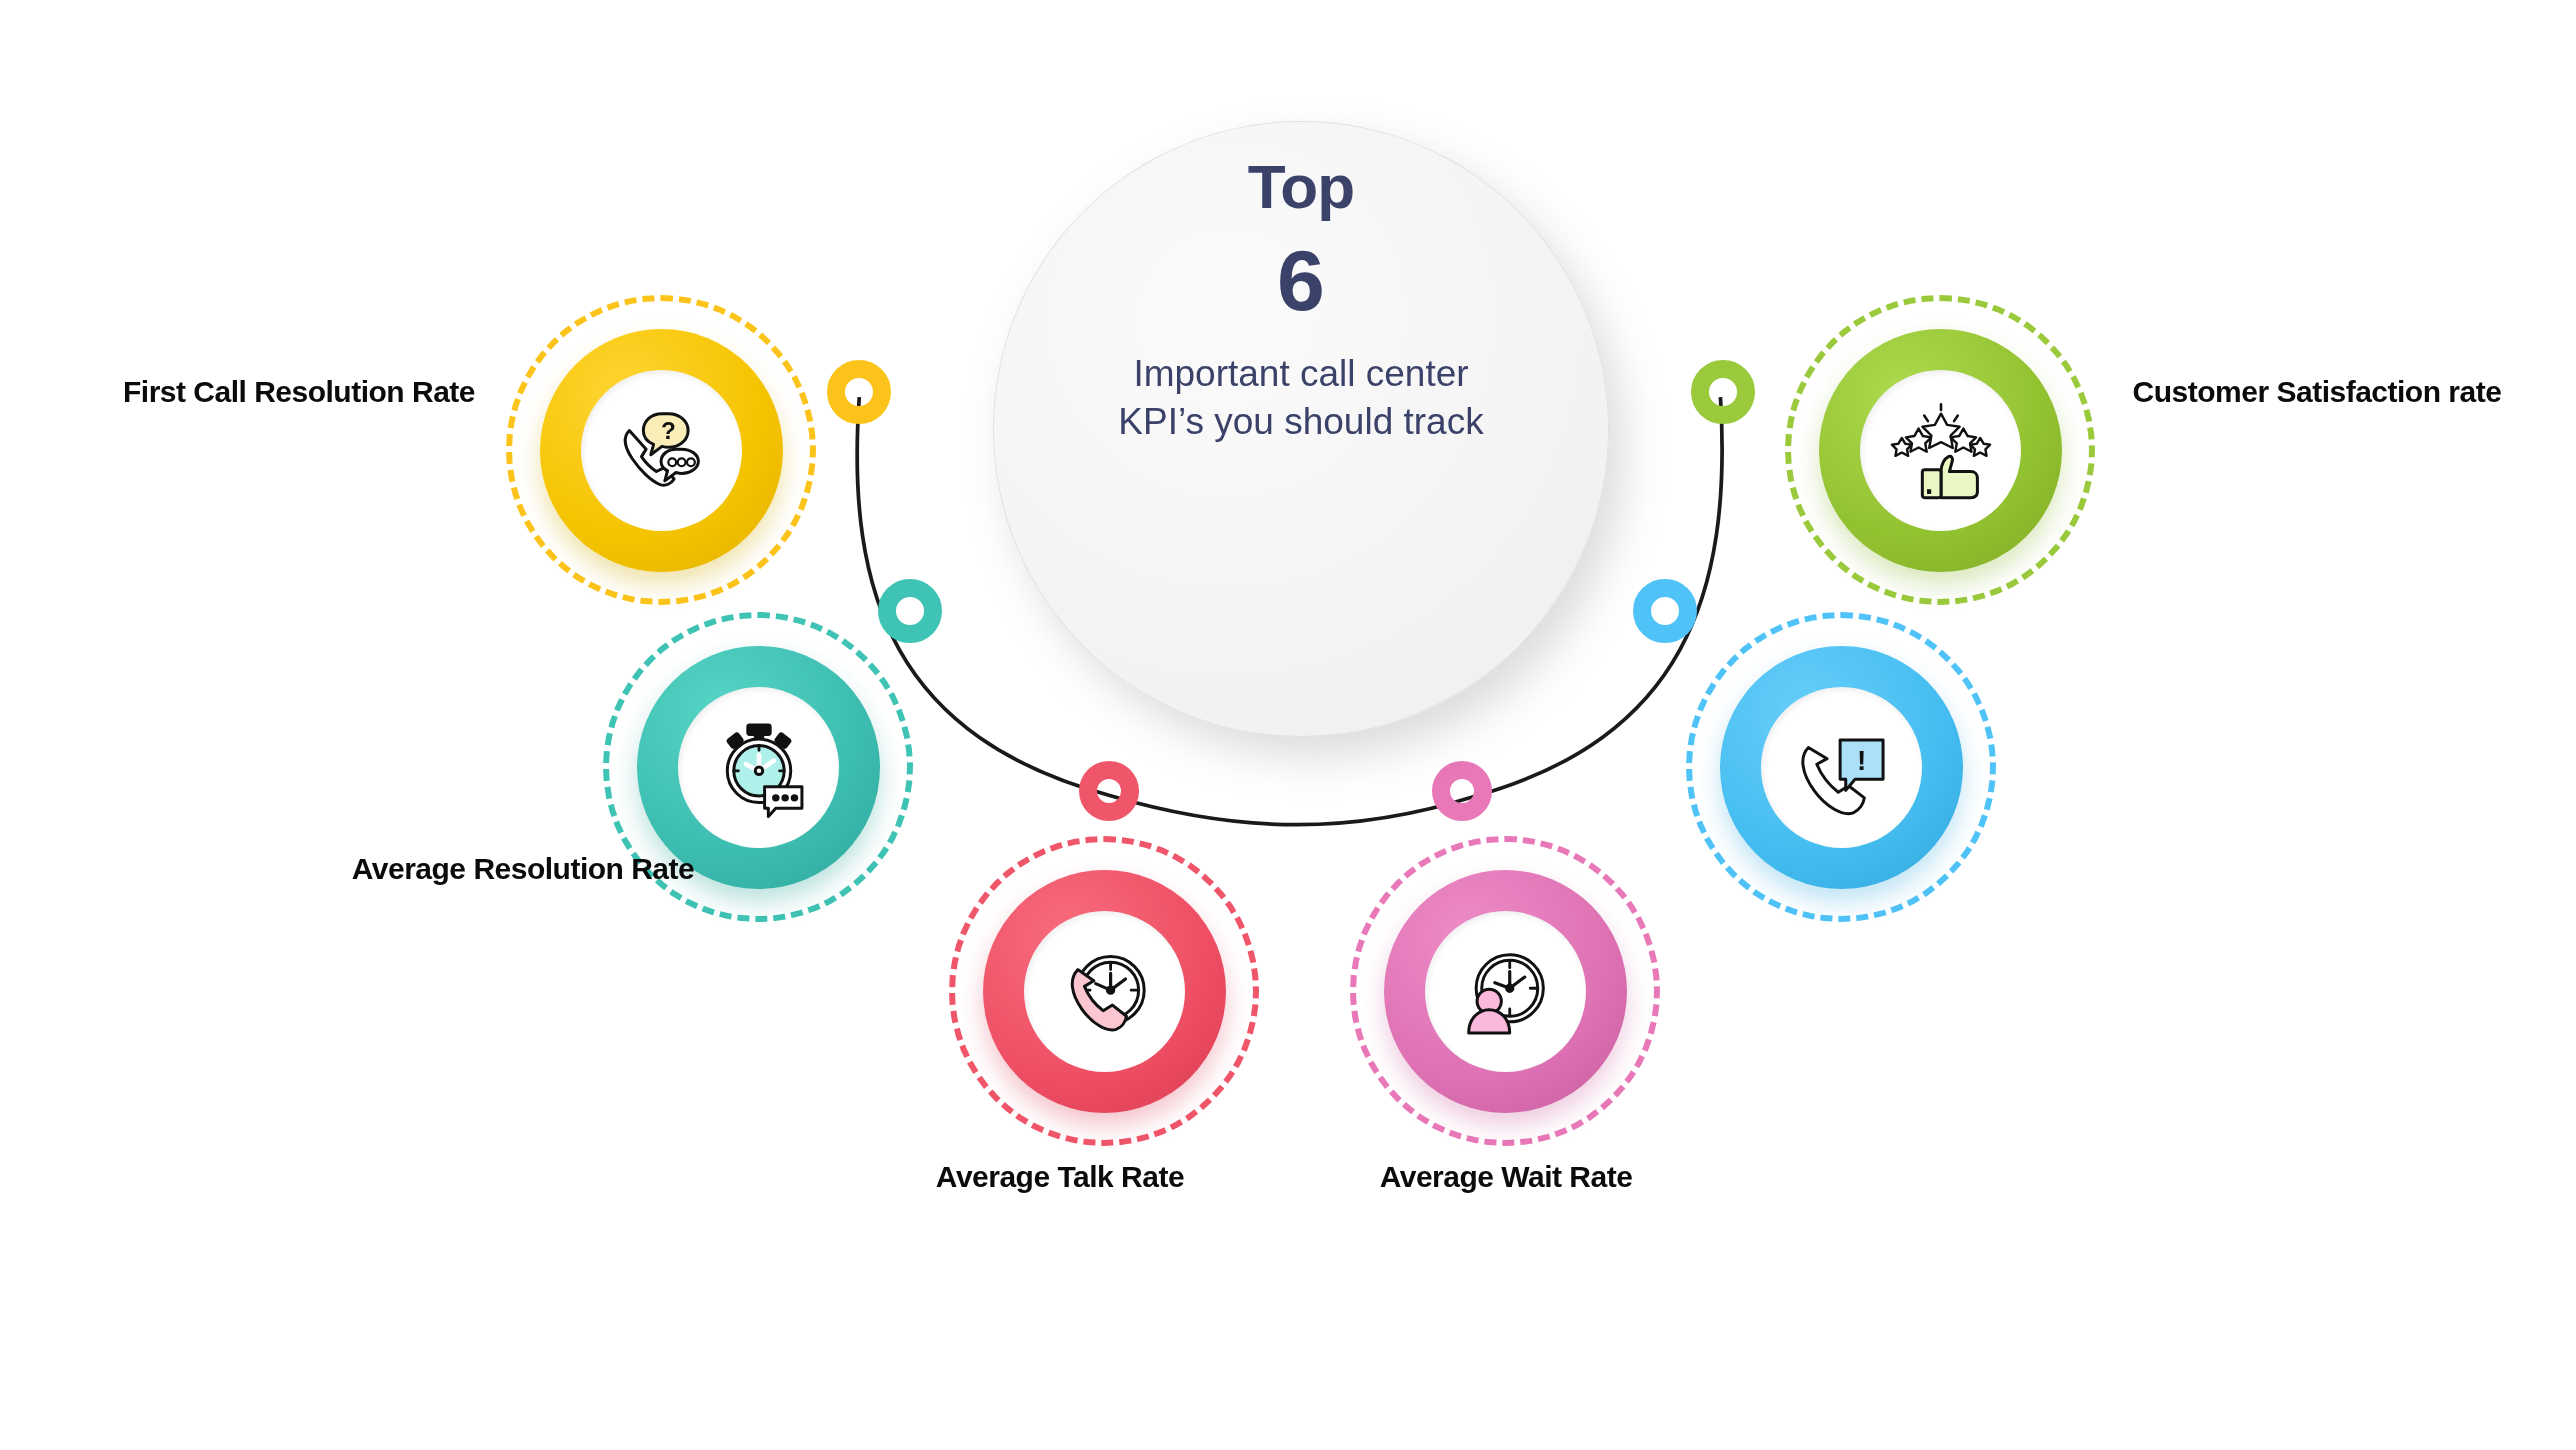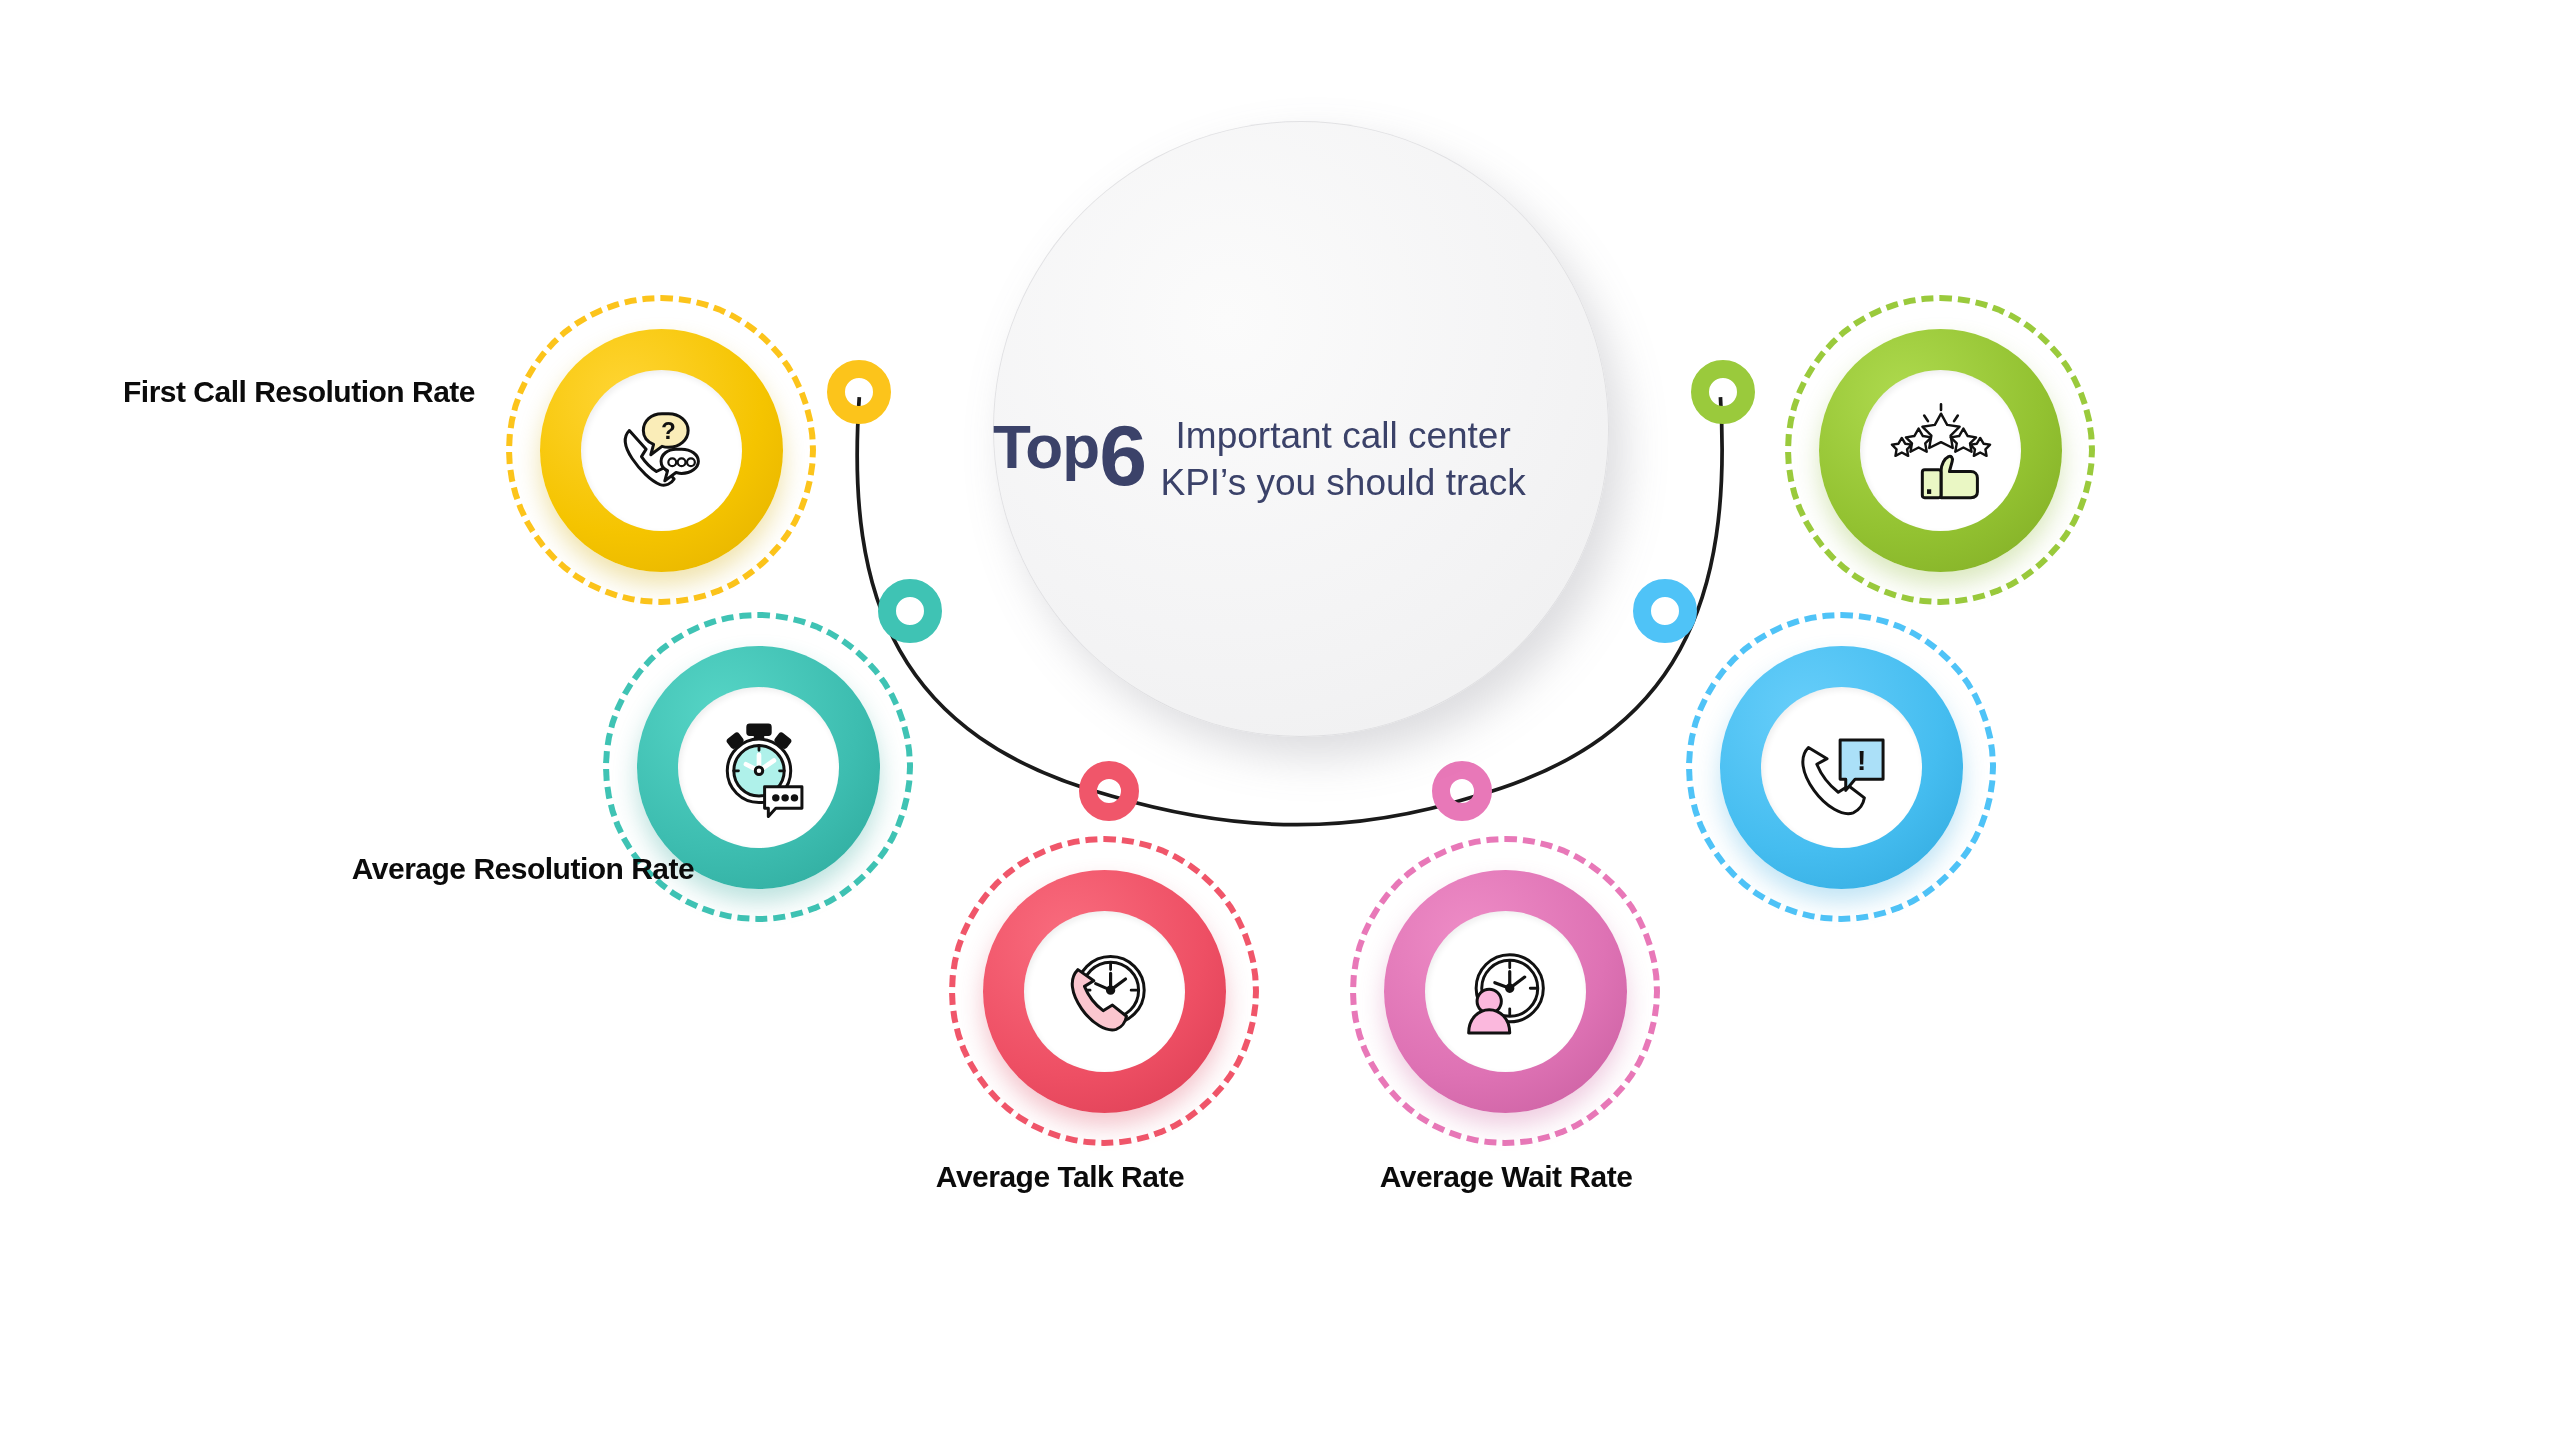--- a/index.html
+++ b/index.html
@@ -7,21 +7,21 @@
   #stage{position:relative;width:2576px;height:1451px;background:#fff;overflow:hidden;}
 
   
   .hub{
     position:absolute;left:993px;top:121px;width:616px;height:616px;
     border-radius:50%;
     background:radial-gradient(circle at 38% 32%, #fbfbfb 0%, #f4f4f5 55%, #eeeeef 100%);
     box-shadow: 15px 20.5px 43px rgba(120,120,130,0.26),
                 -9.3px -9.3px 28px rgba(255,255,255,0.9),
                 inset 0 0 0 0.9px rgba(200,200,205,0.45);
-    display:flex;flex-direction:row;align-items:center;justify-content:flex-start;
+    display:flex;flex-direction:column;align-items:center;justify-content:flex-start;
     padding-top:35px;box-sizing:border-box;text-align:center;
   }
   .hub-top{font-size:62px;font-weight:700;color:#3b4269;letter-spacing:-0.9px;line-height:1.0;}
   .hub-num{font-size:86px;font-weight:700;color:#3b4269;line-height:1.05;margin-top:17px;}
   .hub-sub{font-size:37px;font-weight:400;color:#3b4269;line-height:1.28;margin-top:25px;width:392px;}
 
   
   .arc{position:absolute;left:0;top:0;width:2576px;height:1451px;pointer-events:none;}
 
   
@@ -192,20 +192,23 @@
           <path d="M42 22 L46 28 M78 22 L74 28 M60 10 L60 16"></path>
         </g>
         <g stroke="#111" stroke-width="3.2" stroke-linejoin="round" stroke-linecap="round">
           <path d="M60 110 V82 C60 74 64 68 68 66 C71 65 73 67 72 71 L69 82 H92 C96 82 99 85 99 89 V104 C99 108 96 110 92 110 Z" fill="#EAF7C4"></path>
           <rect x="40" y="80" width="20" height="30" rx="2.5" fill="#EAF7C4"></rect>
         </g>
         <rect x="45" y="101" width="4.5" height="5" fill="#111"></rect>
       </svg>
     </div>
   </div>
+  <div class="label" style="left:2102px;top:375px;width:430px;">
+    <span>Customer Satisfaction rate</span>
+  </div>
 
   <div class="ring" style="left:827px;top:360px;width:64px;height:64px;border:18px solid #FCC41B;"></div>
   <div class="ring" style="left:878px;top:579px;width:64px;height:64px;border:18px solid #3FC3B4;"></div>
   <div class="ring" style="left:1079px;top:761px;width:60px;height:60px;border:18px solid #F0566A;"></div>
   <div class="ring" style="left:1432px;top:761px;width:60px;height:60px;border:18px solid #E878B8;"></div>
   <div class="ring" style="left:1633px;top:579px;width:64px;height:64px;border:18px solid #4FC3F7;"></div>
   <div class="ring" style="left:1691px;top:360px;width:64px;height:64px;border:18px solid #9ACA3C;"></div>
 
   <div class="hub">
     <div class="hub-top">Top</div>

